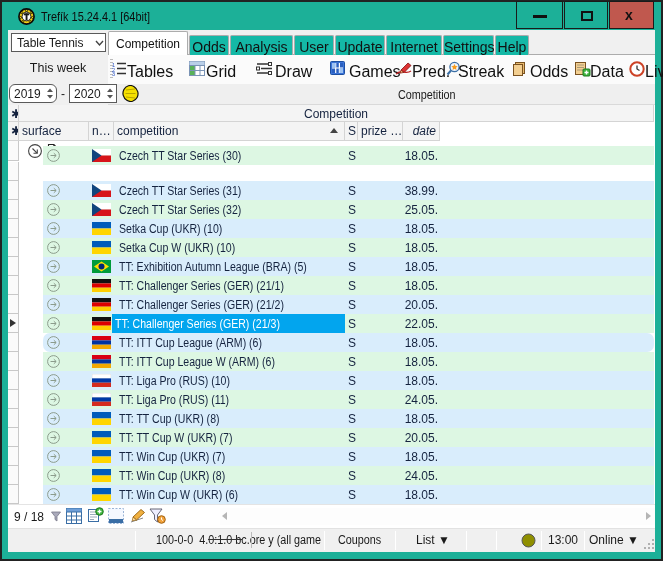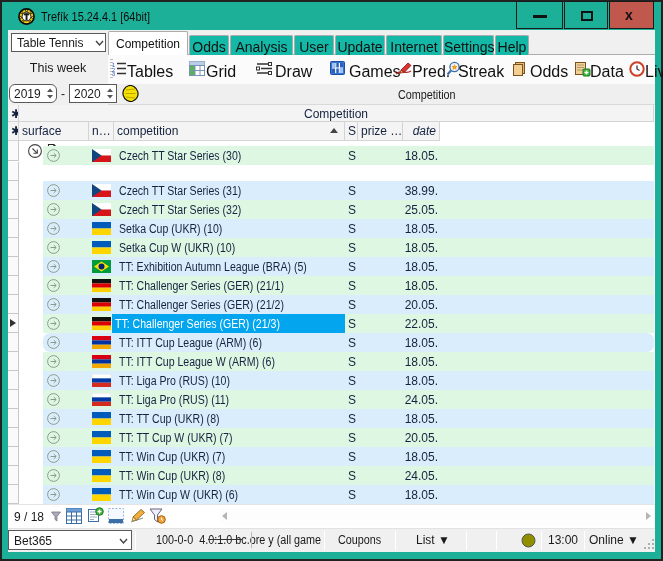--- a/index.html
+++ b/index.html
@@ -589,26 +589,20 @@
         <path d="M1 1 H13 L8.5 7 V14 L5.5 11.5 V7 Z" fill="#eef" stroke="#667" stroke-width="1"></path>
         <circle cx="12.5" cy="11.5" r="3.8" fill="#f2a33c" stroke="#a06010"></circle>
         <path d="M12.5 9.5 V11.5 L14 12.5" stroke="#fff" stroke-width="1" fill="none"></path>
       </svg>
 <div class="abs" style="left:212px;top:3px;width:435px;height:17px;background:#fdfdfd;"></div>
 <div class="abs" style="left:214px;top:7px;width:0;height:0;border-top:4px solid transparent;border-bottom:4px solid transparent;border-right:5px solid #b5b5b5;"></div>
 <div class="abs" style="left:638px;top:7px;width:0;height:0;border-top:4px solid transparent;border-bottom:4px solid transparent;border-left:5px solid #b5b5b5;"></div>
 </div>
 
   <div id="status">
-    <div class="combo" style="left:0px;top:1px;width:124px;height:20px;">
-      <div class="abs" style="left:5px;top:3px;">Bet365</div>
-      <svg class="abs" style="left:110px;top:7px" width="9" height="7">
-          <path d="M1 1 L4.5 5 L8 1" fill="none" stroke="#444" stroke-width="1.4"></path>
-        </svg>
-    </div>
     <div class="sep" style="left:127px;"></div>
     <div class="abs" style="left:148px;top:4px;transform:scaleX(.9);transform-origin:0 50%;white-space:nowrap;">100-0-0&nbsp; 4.0:1.0 bc.ore y (all game</div>
     <div class="abs" style="left:200px;top:10px;width:34px;height:1px;background:#333;"></div>
     <div class="abs" style="left:243px;top:3px;width:1px;height:16px;background:#bbb;"></div>
     <div class="sep" style="left:316px;"></div>
     <div class="abs" style="left:330px;top:4px;transform:scaleX(.9);transform-origin:0 50%;">Coupons</div>
     <div class="sep" style="left:387px;"></div>
     <div class="abs" style="left:408px;top:4px;">List ▼</div>
     <div class="sep" style="left:458px;"></div>
     <div class="sep" style="left:488px;"></div>

